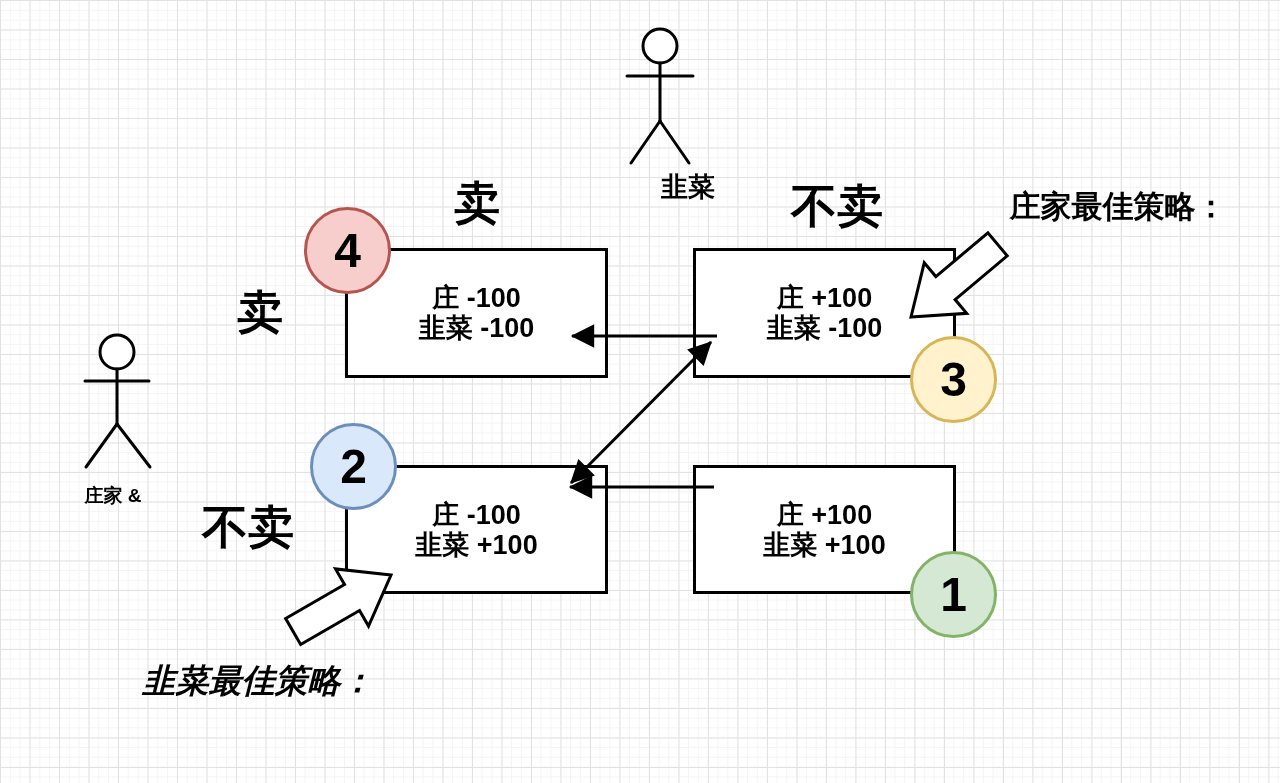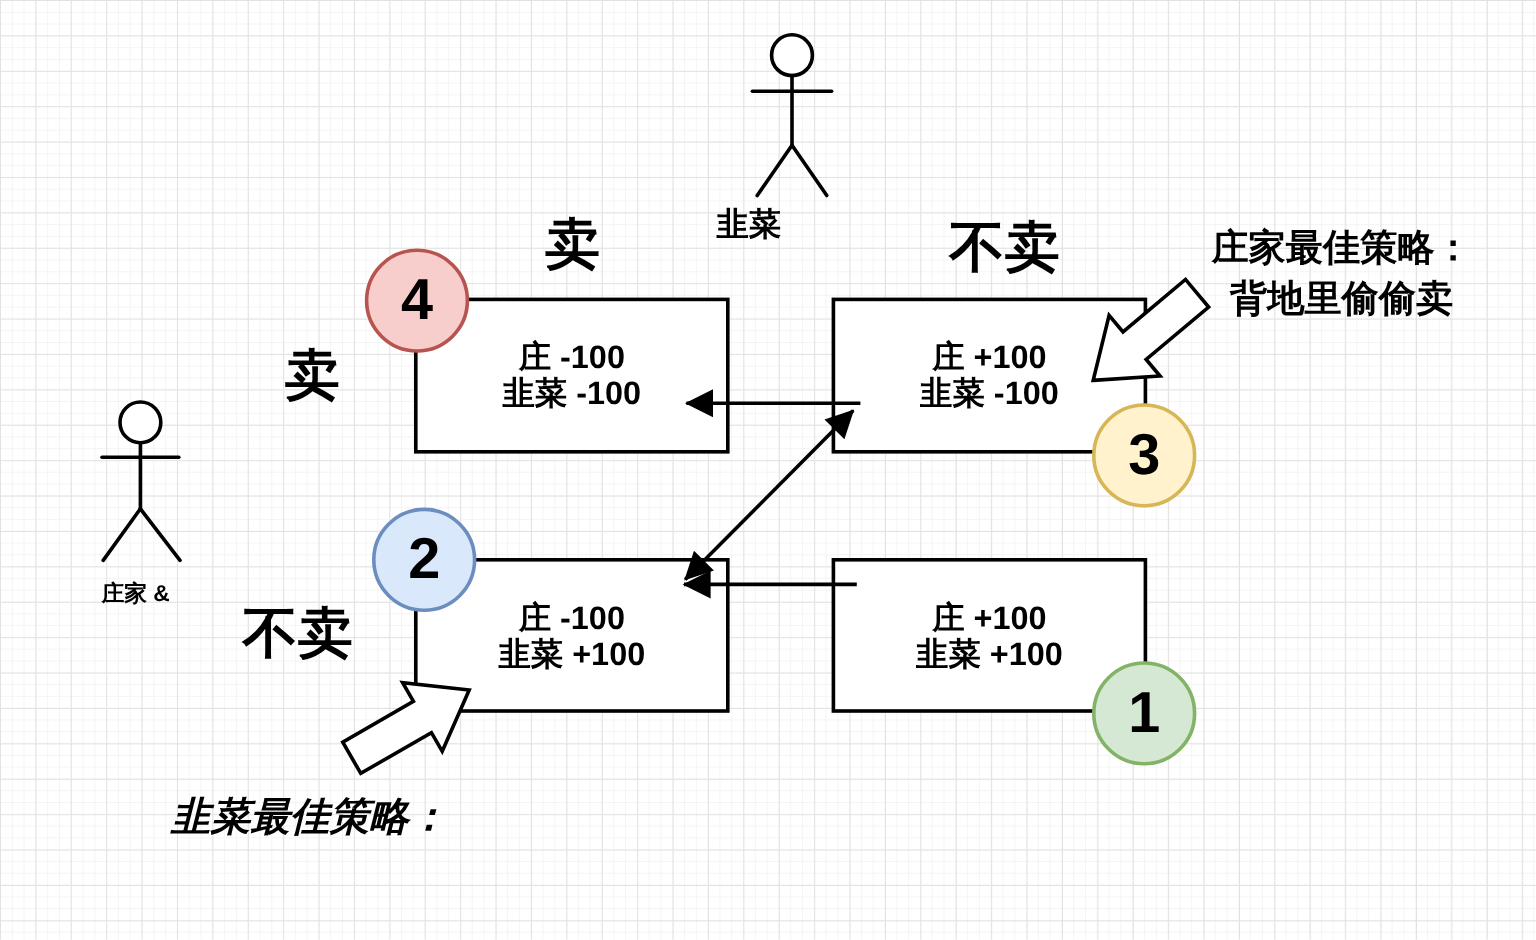--- a/index.html
+++ b/index.html
@@ -41,21 +41,21 @@
   .ctext{
     position:absolute;transform:translateX(-50%);
     text-align:center;white-space:nowrap;z-index:2;
   }
   .hdr{font-size:46px;font-weight:600;line-height:1;}
   .col-sell{left:477px;top:180px;}
   .col-hold{left:837px;top:183px;}
   .row-sell{left:260px;top:289px;}
   .row-hold{left:248px;top:504px;}
   .figlabel{font-size:27px;font-weight:600;line-height:31px;}
-  .leek-label{left:624px;top:172px;}
+  .leek-label{left:688px;top:172px;}
   .dealer-label{left:113px;top:480px;font-size:19px;}
   .note{font-weight:600;}
   .note-dealer{left:1118px;top:186px;font-size:31px;line-height:42px;}
   .note-leek{left:258px;top:658px;font-size:33px;line-height:45px;font-style:italic;}
   .overlay{position:absolute;left:0;top:0;z-index:4;pointer-events:none;}
 </style>
 </head>
 <body>
 
 <div class="canvas">
@@ -87,21 +87,20 @@
     <div>韭菜 +100</div>
   </div>
 
   <div class="badge badge-4" style="background-color: rgb(248, 206, 204); border-color: rgb(184, 84, 80);">4</div>
   <div class="badge badge-3" style="background-color: rgb(255, 242, 204); border-color: rgb(214, 182, 86);">3</div>
   <div class="badge badge-2" style="background-color: rgb(218, 232, 252); border-color: rgb(108, 142, 191);">2</div>
   <div class="badge badge-1" style="background-color: rgb(213, 232, 212); border-color: rgb(130, 179, 102);">1</div>
 
   <div class="ctext note note-dealer">
     <div>庄家最佳策略：</div>
-    <div>背地里偷偷卖</div>
   </div>
   <div class="ctext note note-leek">
     <div>韭菜最佳策略：</div>
   </div>
 
   <svg class="overlay" width="1280" height="783" viewBox="0 0 1280 783">
     <defs>
       <marker id="ah" viewBox="0 0 12 12" refX="10.5" refY="6" markerWidth="28" markerHeight="28" markerUnits="userSpaceOnUse" orient="auto-start-reverse">
         <path d="M1,1 L11,6 L1,11 Z" fill="#000"></path>
       </marker>

